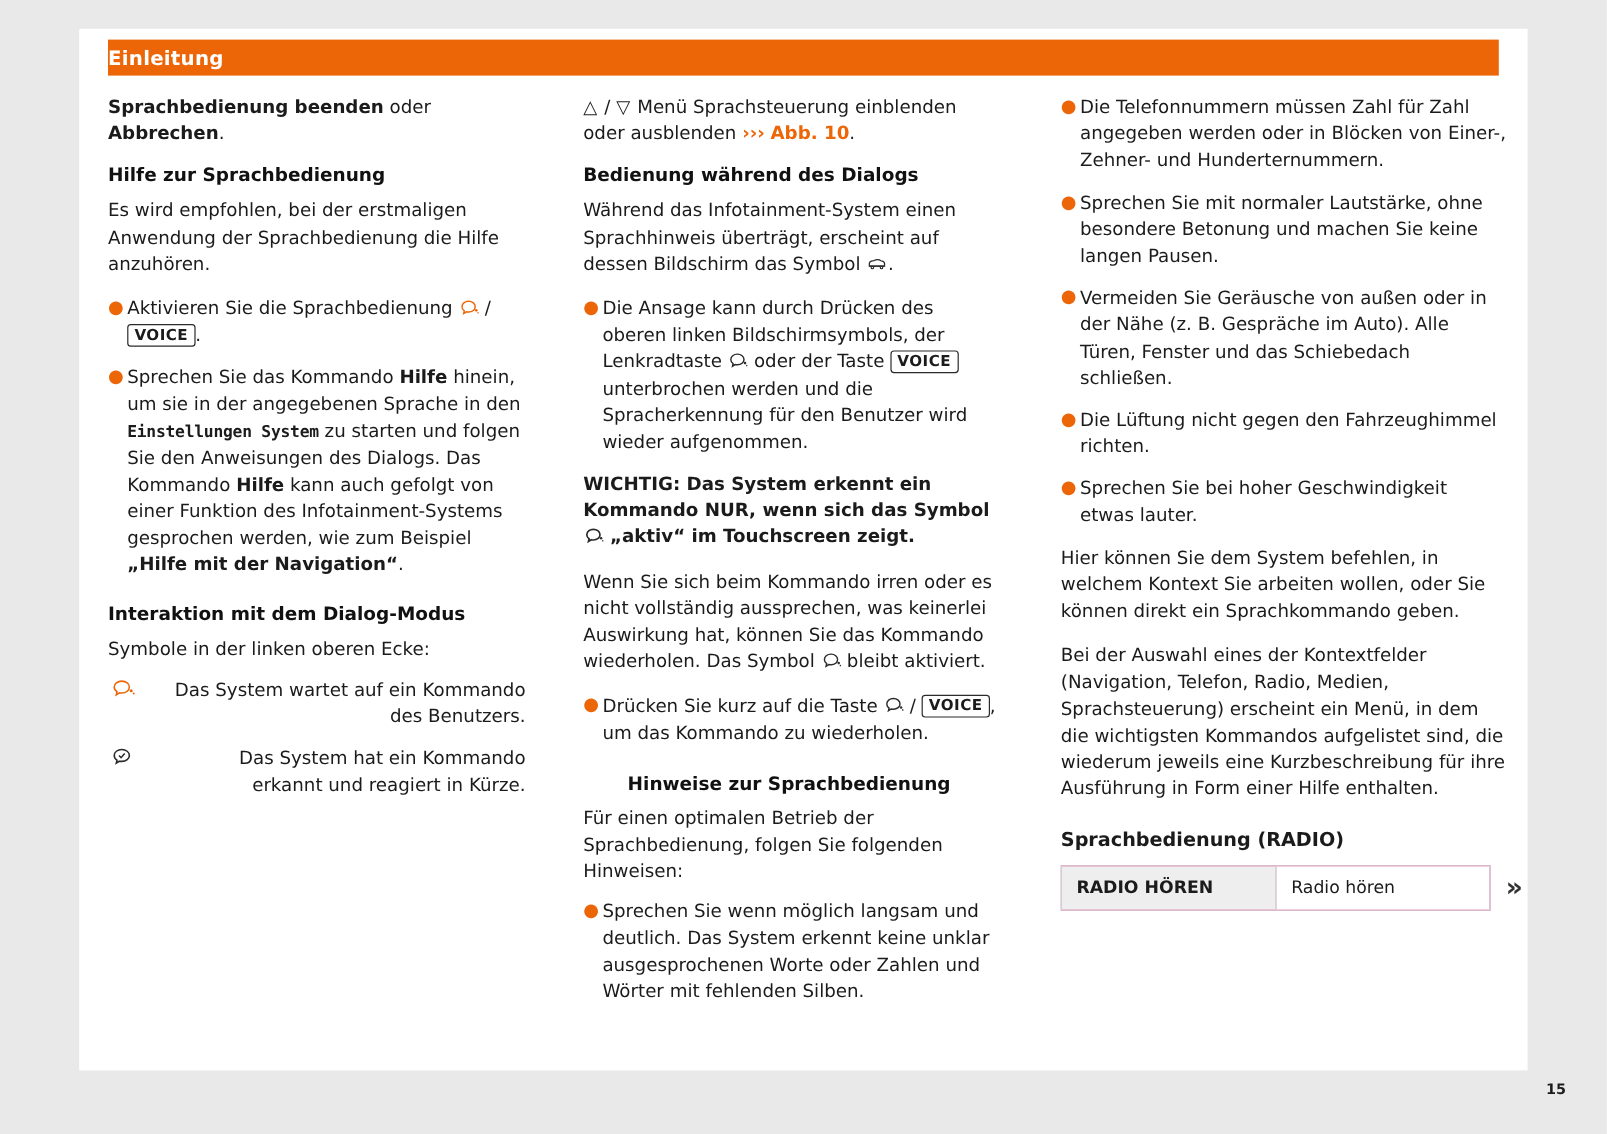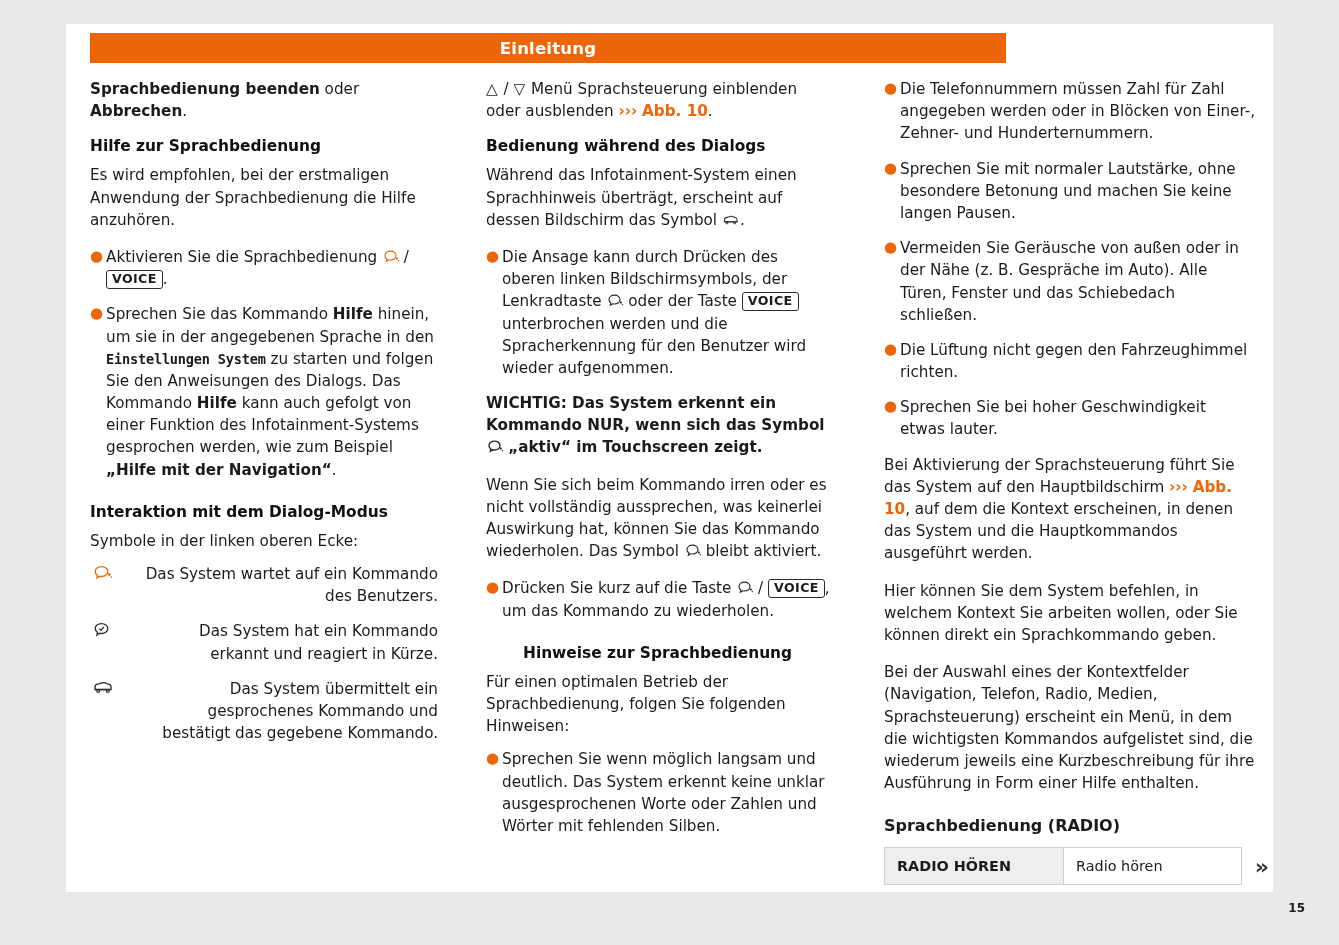--- a/index.html
+++ b/index.html
@@ -26,30 +26,29 @@
     left: 66px;
     top: 24px;
     width: 1207px;
     height: 868px;
     background: #ffffff;
   }
   .header-bar {
     position: absolute;
     left: 90px;
     top: 33px;
-    width: 916px;
+    width: 1159px;
     height: 30px;
     background: #ec6608;
     color: #ffffff;
     font-size: 16.5px;
     font-weight: bold;
     letter-spacing: 0.2px;
     display: flex;
     align-items: center;
-    justify-content: center;
   }
   .columns {
     position: absolute;
     left: 90px;
     top: 78px;
     width: 1165px;
     height: 800px;
     display: flex;
     gap: 0px;
   }
@@ -246,31 +245,20 @@
           <div class="sym-row">
             <span class="sym-ico">
               <svg width="22" height="17" viewBox="0 0 22 17">
                   <path d="M9.5 2.6 C5.9 2.6 3.2 4.8 3.2 7.5 C3.2 9.1 4.1 10.5 5.5 11.4 L4.9 14.0 L7.6 12.3 C8.2 12.45 8.9 12.5 9.5 12.5 C13.1 12.5 15.8 10.3 15.8 7.5 C15.8 4.8 13.1 2.6 9.5 2.6 Z" fill="none" stroke="#2b2b2b" stroke-width="1.3"></path>
                   <path d="M7.2 7.6 l1.7 1.8 l3.0 -3.4" fill="none" stroke="#2b2b2b" stroke-width="1.3"></path>
                 </svg>
             </span>
             <span class="sym-txt">Das System hat ein Kommando erkannt und reagiert in Kürze.</span>
           </div>
 
-          <div class="sym-row">
-            <span class="sym-ico">
-              <svg width="22" height="17" viewBox="0 0 22 17">
-                  <path d="M3.0 10.5 L3.0 8.0 C3.0 6.4 4.2 5.2 6.0 4.9 L8.0 4.6 C9.0 3.9 10.4 3.6 11.6 3.6 C13.0 3.6 14.3 4.0 15.2 4.8 L16.6 5.1 C18.1 5.5 19.0 6.6 19.0 8.0 L19.0 10.5 Z" fill="none" stroke="#2b2b2b" stroke-width="1.3"></path>
-                  <line x1="3.0" y1="10.6" x2="19.0" y2="10.6" stroke="#2b2b2b" stroke-width="1.3"></line>
-                  <circle cx="6.2" cy="12.0" r="1.4" fill="none" stroke="#2b2b2b" stroke-width="1.2"></circle>
-                  <circle cx="15.8" cy="12.0" r="1.4" fill="none" stroke="#2b2b2b" stroke-width="1.2"></circle>
-                </svg>
-            </span>
-            <span class="sym-txt">Das System übermittelt ein gesprochenes Kommando und bestätigt das gegebene Kommando.</span>
-          </div>
 
 
         </div>
       </div>
     </div>
 
     <div class="col c2">
       <div class="col-inner">
 
         <p class="blk">
@@ -353,23 +341,20 @@
         </div>
         <div class="bullet-row">
           <span class="bullet-dot">●</span>
           <span class="bullet-text">Die Lüftung nicht gegen den Fahrzeughimmel richten.</span>
         </div>
         <div class="bullet-row">
           <span class="bullet-dot">●</span>
           <span class="bullet-text">Sprechen Sie bei hoher Geschwindigkeit etwas lauter.</span>
         </div>
 
-        <p class="blk" style="margin-top:6px;">
-          <span>Bei Aktivierung der Sprachsteuerung führt Sie das System auf den Hauptbildschirm </span><span class="orange">›››</span> <span class="orange">Abb. 10</span><span>, auf dem die Kontext erscheinen, in denen das System und die Hauptkommandos ausgeführt werden.</span>
-        </p>
 
         <p class="blk">Hier können Sie dem System befehlen, in welchem Kontext Sie arbeiten wollen, oder Sie können direkt ein Sprachkommando geben.</p>
 
         <p class="blk">Bei der Auswahl eines der Kontextfelder (Navigation, Telefon, Radio, Medien, Sprachsteuerung) erscheint ein Menü, in dem die wichtigsten Kommandos aufgelistet sind, die wiederum jeweils eine Kurzbeschreibung für ihre Ausführung in Form einer Hilfe enthalten.</p>
 
         <h3 class="radio-head" style="margin-top:22px;">Sprachbedienung (RADIO)</h3>
 
         <div class="radio-table">
           <div class="radio-cell left">RADIO HÖREN</div>
           <div class="radio-cell right">Radio hören</div>

